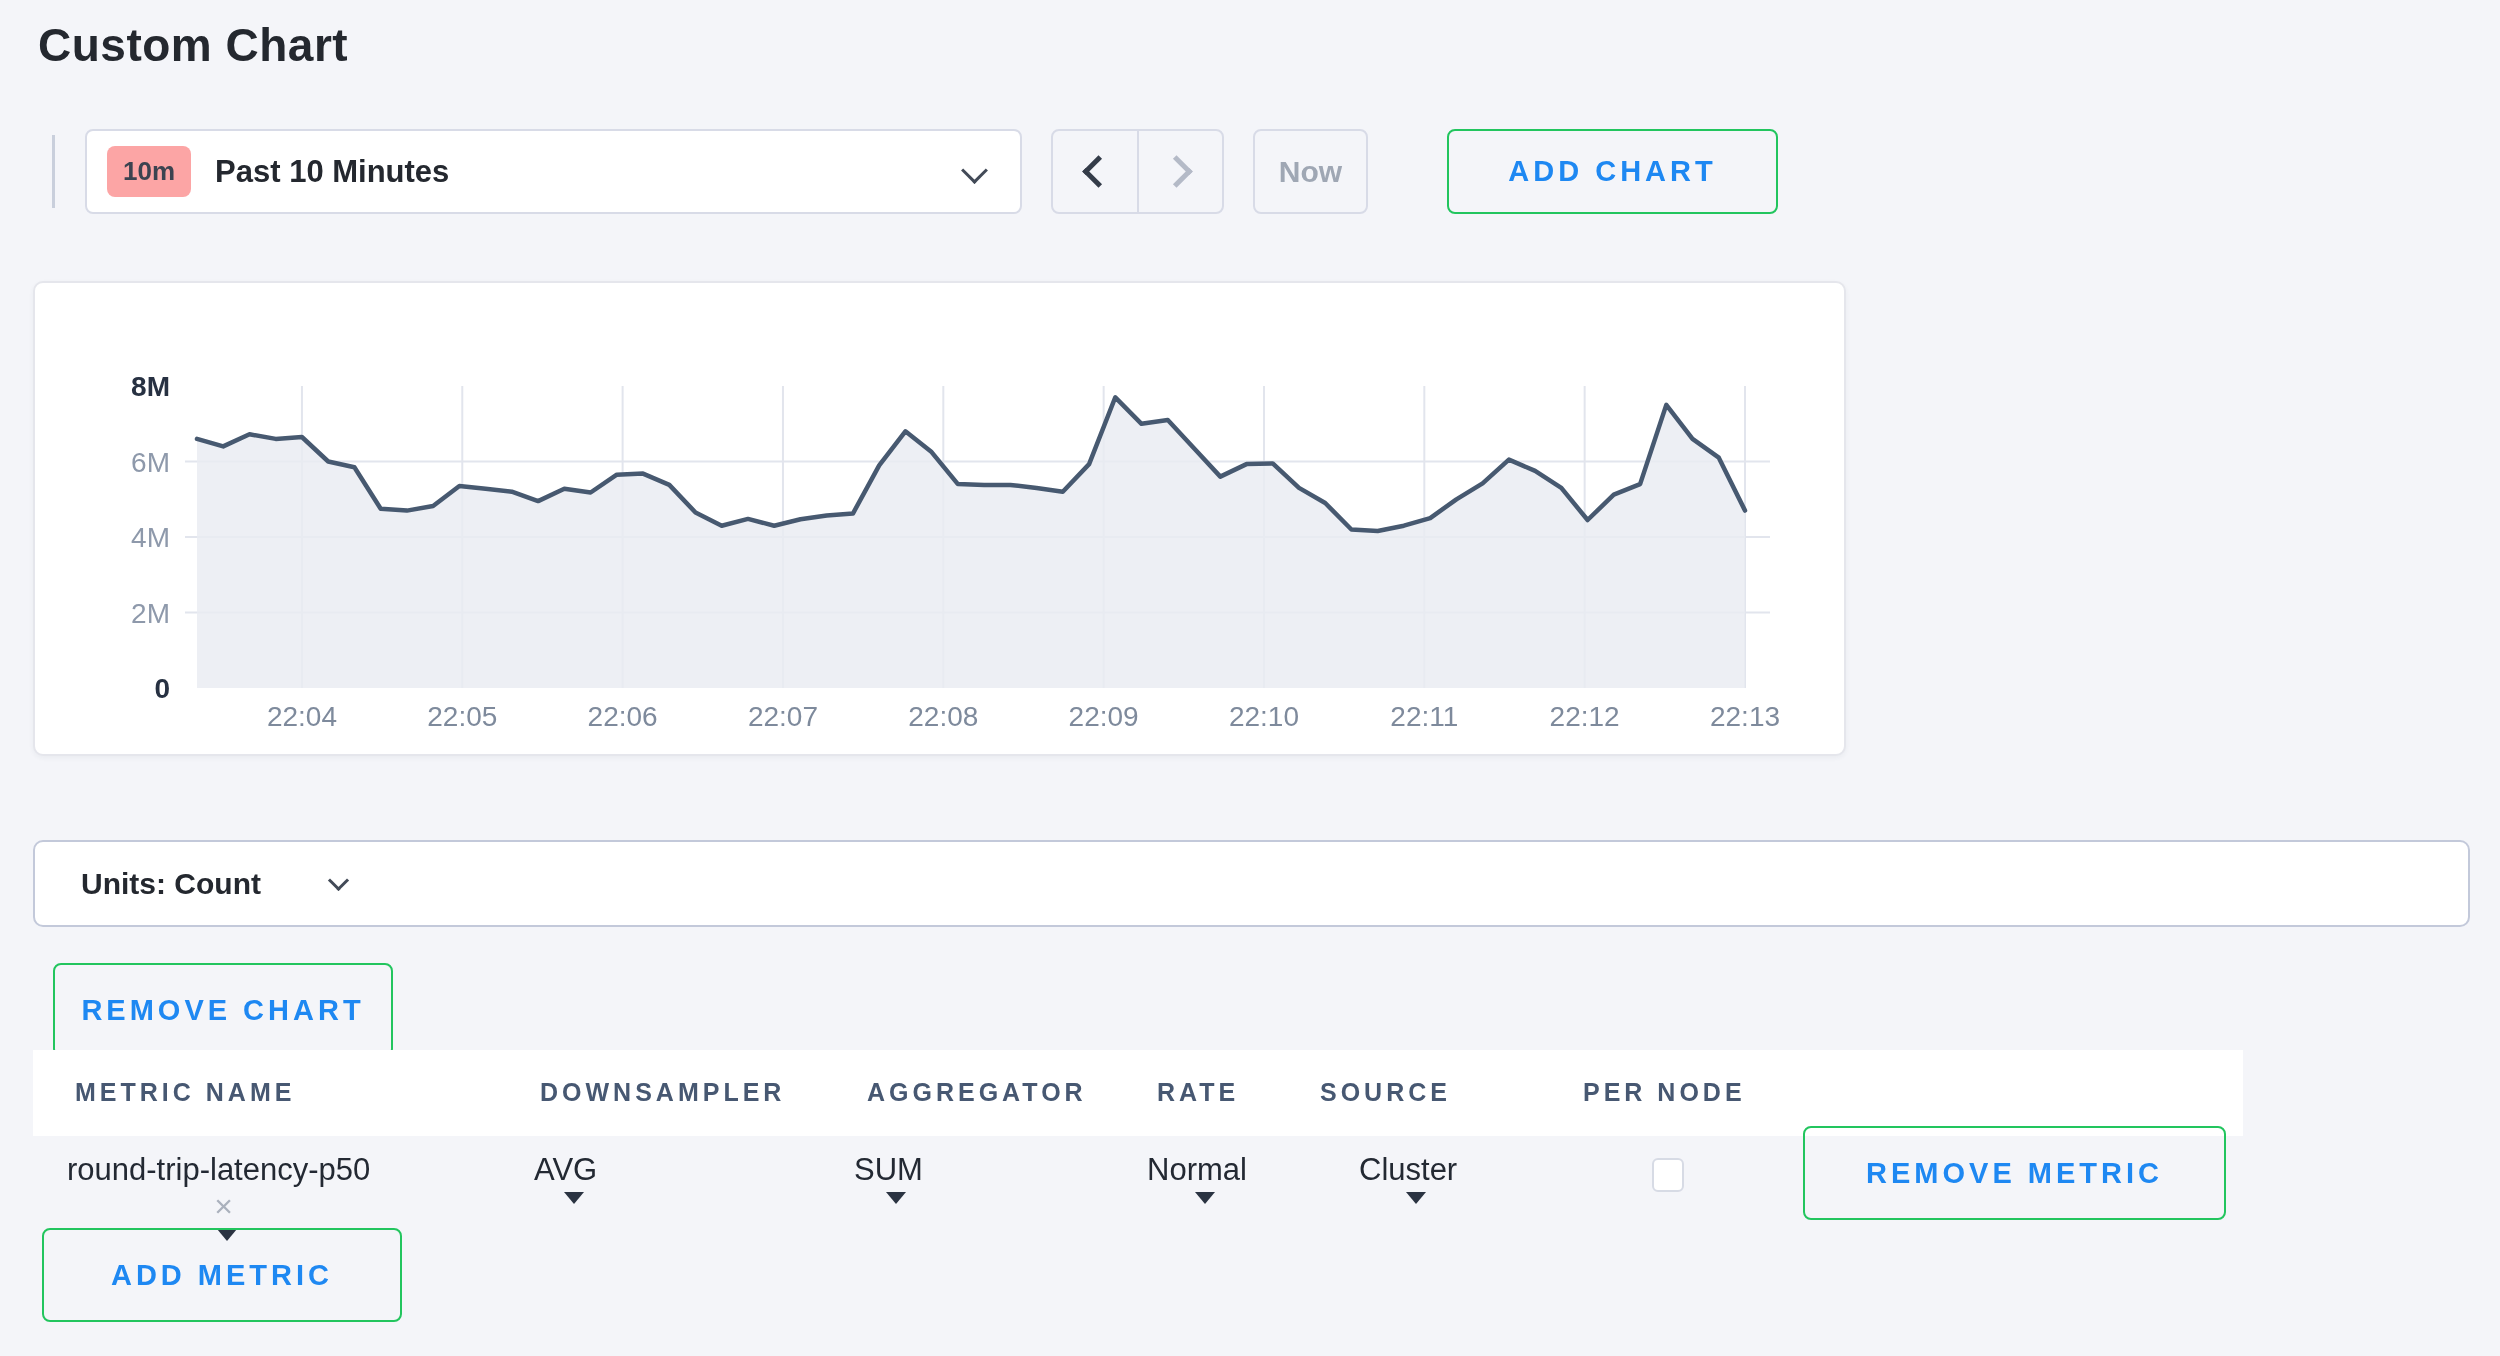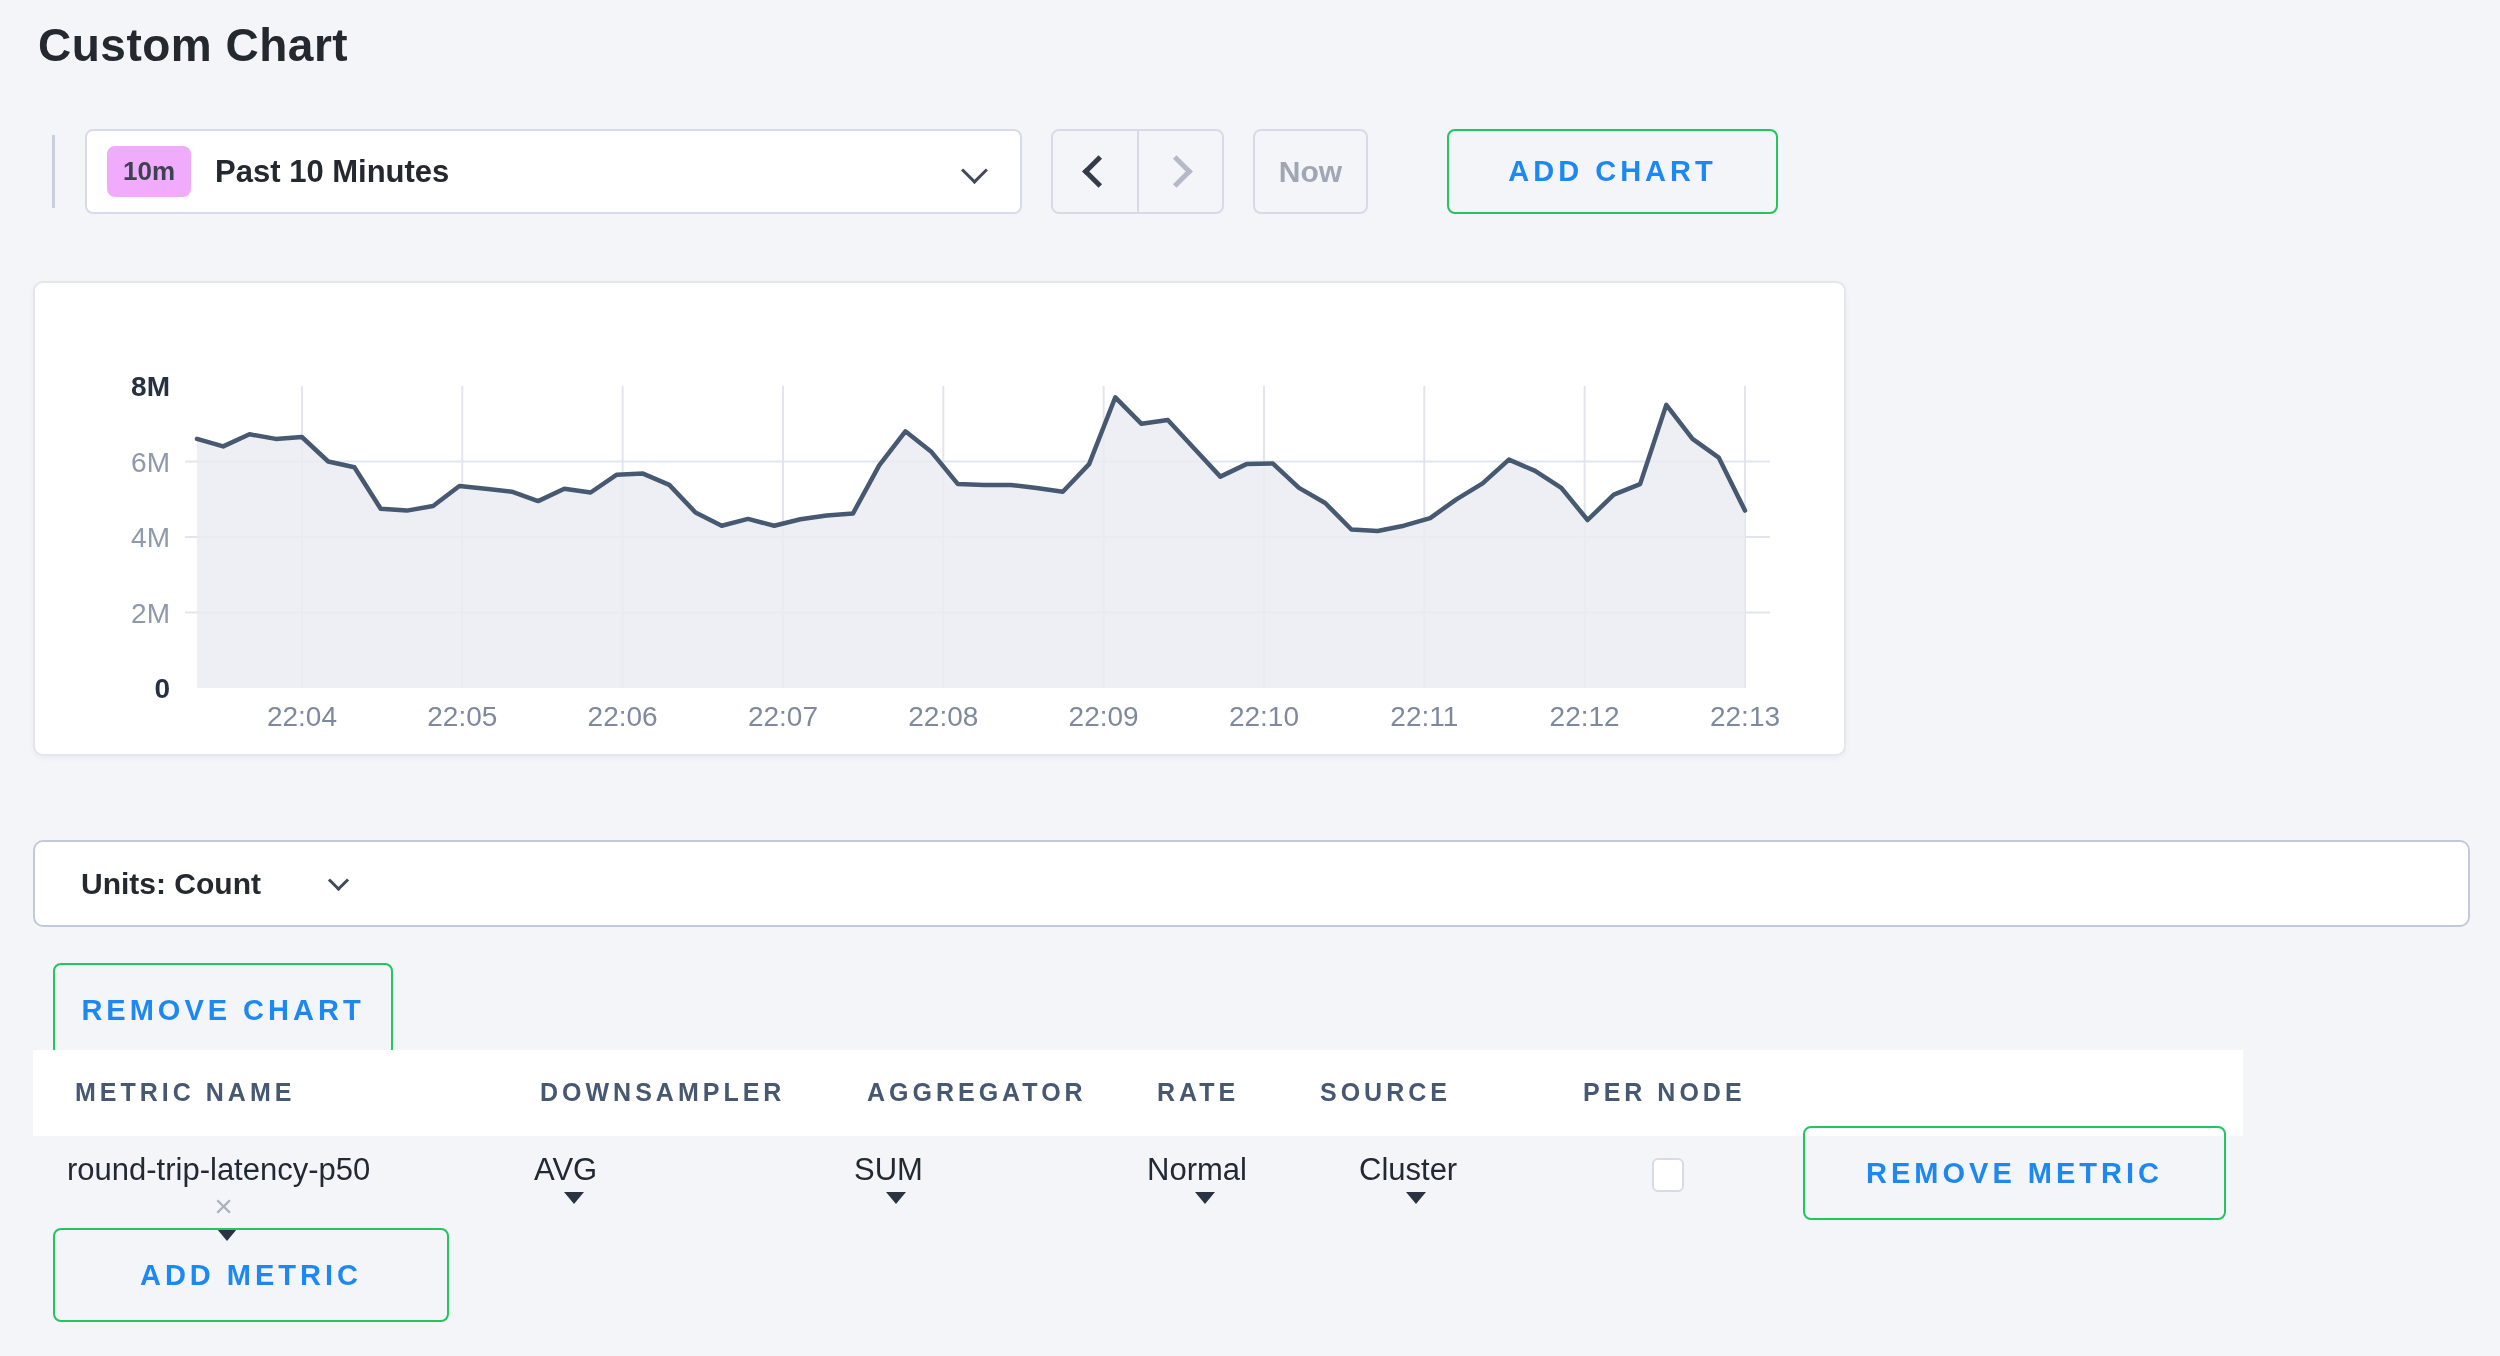--- a/index.html
+++ b/index.html
@@ -6,21 +6,21 @@
   body{font-family:"Liberation Sans","DejaVu Sans",sans-serif;background:#f4f5f9;}
   .page{position:relative;width:2500px;height:1356px;background:#f4f5f9;overflow:hidden;}
   .abs{position:absolute;box-sizing:border-box;}
 
   .title{left:38px;top:18px;font-size:46px;font-weight:700;color:#24282f;letter-spacing:.5px;}
 
   .vdivider{left:52px;top:135px;width:3px;height:73px;background:#c9cfdc;}
 
   .ctrl{border:2px solid #d8dbe7;border-radius:8px;display:flex;align-items:center;}
   .time-dd{left:85px;top:129px;width:937px;height:85px;background:#ffffff;cursor:pointer;}
-  .time-badge{margin-left:20px;background:#f0abfc;border-radius:8px;padding:10px 16px;
+  .time-badge{margin-left:20px;background:#fca5a5;border-radius:8px;padding:10px 16px;
               font-size:26px;font-weight:700;color:#3c4350;}
   .time-label{margin-left:24px;font-size:31px;font-weight:700;color:#24282f;}
   .chev{width:16px;height:16px;border-right:3px solid #424a57;border-bottom:3px solid #424a57;
         transform:rotate(45deg);display:inline-block;}
   .time-chev{position:absolute;right:36px;top:30px;}
 
   .arrows{left:1051px;top:129px;width:173px;height:85px;border:2px solid #d8dbe7;border-radius:8px;
           display:flex;}
   .arrow-btn{flex:1;display:flex;align-items:center;justify-content:center;cursor:pointer;}
   .arrow-btn + .arrow-btn{border-left:2px solid #d8dbe7;}
@@ -29,21 +29,21 @@
   .angle-right{border-right:5px solid #b4bac7;border-top:5px solid #b4bac7;transform:rotate(45deg);margin-right:8px;}
 
   .now-btn{left:1253px;top:129px;width:115px;height:85px;justify-content:center;
            font-size:30px;font-weight:700;color:#9fa7b4;cursor:pointer;}
 
   .blue-btn{border:2px solid #22c55e;border-radius:8px;display:flex;align-items:center;justify-content:center;
             font-size:29px;font-weight:600;letter-spacing:4px;color:#1e88f2;cursor:pointer;background:transparent;}
   .add-chart{left:1447px;top:129px;width:331px;height:85px;}
   .remove-chart{left:53px;top:938px;width:340px;height:94px;margin-top:25px;}
   .remove-metric{left:1803px;top:1126px;width:423px;height:94px;}
-  .add-metric{left:53px;top:1228px;width:396px;height:94px;}
+  .add-metric{left:42px;top:1228px;width:360px;height:94px;}
 
   .chart-card{left:33px;top:281px;width:1813px;height:475px;background:#ffffff;
               border:2px solid #e5e6ec;border-radius:10px;box-shadow:0 2px 5px rgba(40,50,70,.05);}
   .chart-svg{position:absolute;left:0;top:0;width:1813px;height:475px;}
 
   .units-bar{left:33px;top:840px;width:2437px;height:87px;background:#ffffff;
              border:2px solid #c3c9da;border-radius:10px;display:flex;align-items:center;cursor:pointer;gap:44px;}
   .units-label{margin-left:46px;font-size:30px;font-weight:700;color:#24282f;}
   .units-chev{width:12px;height:12px;margin-left:26px;margin-top:-6px;}
 

